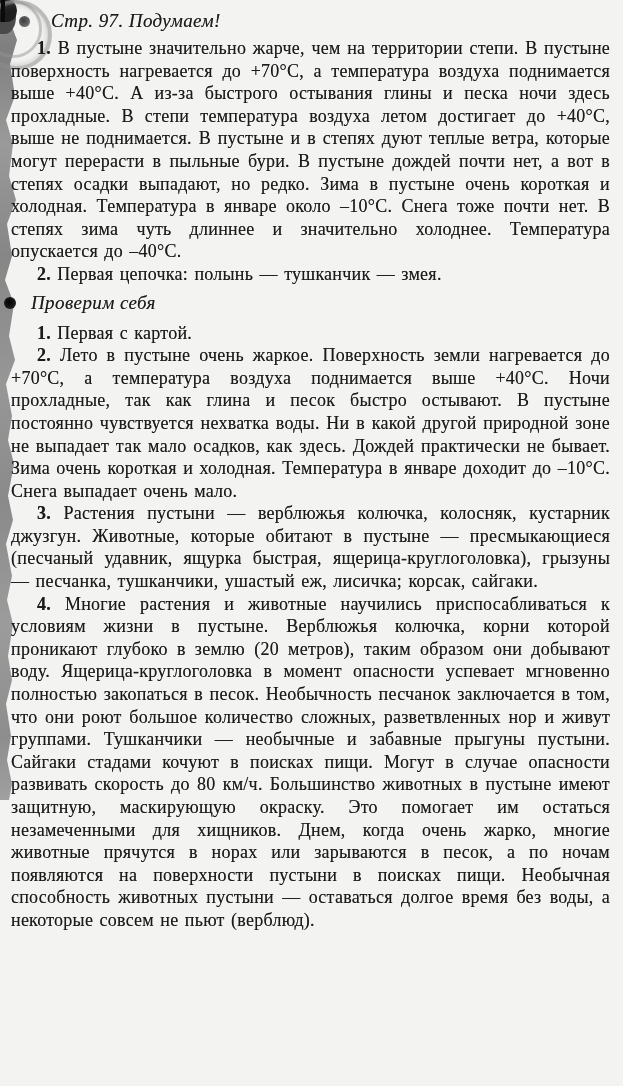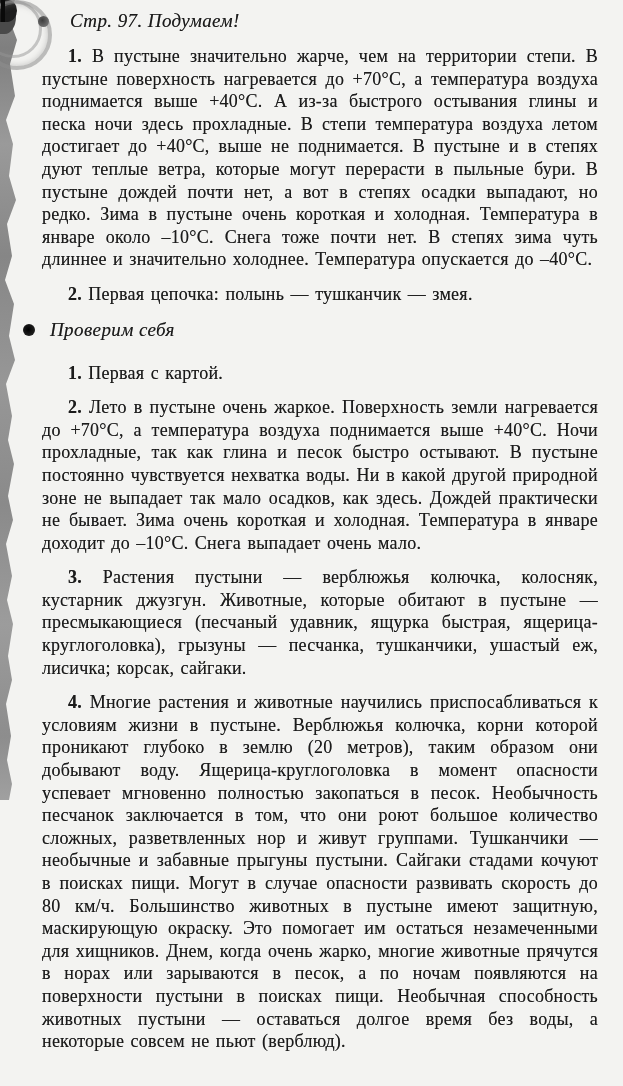--- a/index.html
+++ b/index.html
@@ -6,46 +6,46 @@
   body {
     width:623px; height:1086px;
     background:#f3f3f1;
     font-family:"Liberation Serif", serif;
     color:#1b1b1b;
     position:relative;
     overflow:hidden;
   }
   .page {
     position:absolute; inset:0;
-    padding:7px 13px 0 30px;
+    padding:7px 13px 0 11px;
     box-sizing:border-box;
     z-index:2;
   }
   .para {
-    margin:12px;
+    margin:0;
     font-size:18px;
     line-height:22.6px;
     text-align:justify;
     text-indent:26px;
     letter-spacing:0.25px;
     word-spacing:1.6px;
     text-shadow:0 0 0.4px rgba(20,20,20,0.55);
   }
   .para .num { font-weight:bold; }
   .head {
     display:flex;
     align-items:center;
     font-style:italic;
     font-size:19px;
     line-height:24px;
     letter-spacing:0.4px;
     text-shadow:0 0 0.4px rgba(20,20,20,0.5);
   }
   .head-1 { margin:2px 0 4px 8px; }
-  .head-2 { margin:5px 0 20px -7px;text-align:right; }
+  .head-2 { margin:5px 0 7px -7px;text-align:right; }
   .dot {
     display:inline-block;
     border-radius:50%;
     flex:none;
   }
   .dot-gray {
     width:11px; height:11px;
     background:radial-gradient(circle at 40% 40%, #3d3d3d, #6f6f6f 70%, #8a8a8a);
     margin-right:21px;
   }

